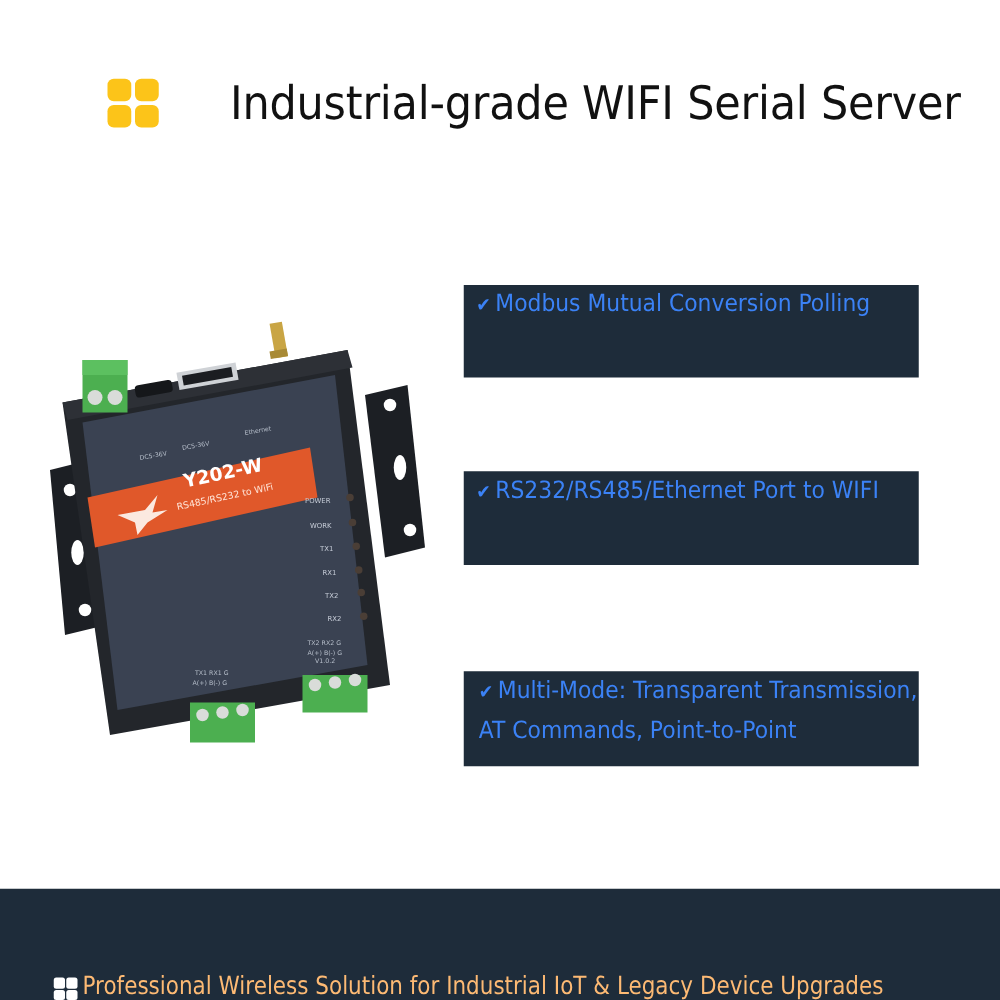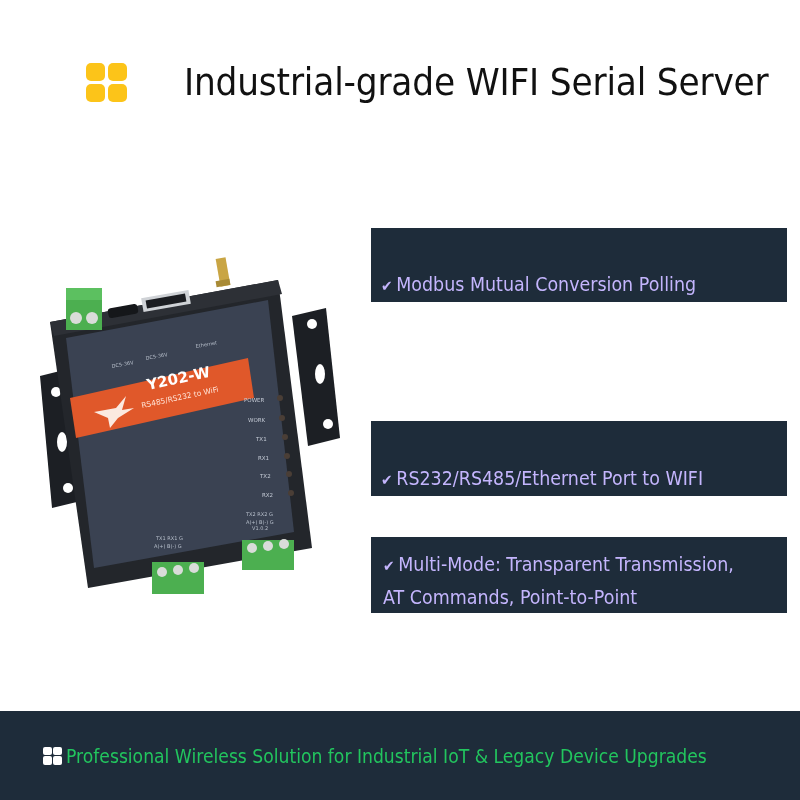--- a/index.html
+++ b/index.html
@@ -6,29 +6,29 @@
   html, body { width: 800px; height: 800px; background: #ffffff; overflow: hidden; }
   body { position: relative; font-family: "Liberation Sans", "DejaVu Sans", sans-serif; }
 
   
   .header { position: absolute; left: 86px; top: 60px; height: 44px; display: flex; align-items: center; gap: 38px; }
   .logo-grid { width: 41px; height: 38px; display: grid; grid-template-columns: 19px 19px; grid-template-rows: 18px 18px; gap: 3px 3px; margin-right: 19px; }
   .logo-grid span { background: #fcc419; border-radius: 5px; display: block; }
   .title { font-size: 37px; color: #111; letter-spacing: -0.2px; font-family: "DejaVu Sans", sans-serif; font-weight: normal; transform: scaleX(0.93); transform-origin: left center; white-space: nowrap; }
 
   
-  .feature { position: absolute; left: 371px; width: 416px; background: #1e2c3a; color: #c4b5fd; font-family: "DejaVu Sans", sans-serif; font-size: 19px; display: flex; flex-direction: column; justify-content: flex-end; padding-left: 10px; }
+  .feature { position: absolute; left: 371px; width: 364px; background: #1e2c3a; color: #3b82f6; font-family: "DejaVu Sans", sans-serif; font-size: 19px; display: flex; flex-direction: column; justify-content: flex-start; padding-left: 10px; }
   .feature .line { white-space: nowrap; transform: scaleX(0.92); transform-origin: left center; line-height: 31px; }
   .feature .check { font-size: 15px; margin-right: 4px; }
   .f1 { top: 228px; height: 74px; }
-  .f2 { top: 377px; height: 75px; margin-top: 44px; }
+  .f2 { top: 377px; height: 75px; }
   .f3 { top: 537px; height: 76px; padding-left: 12px; }
 
   
-  .footer { position: absolute; left: 0; top: 711px; width: 800px; height: 89px; background: #1e2c3a; display: flex; align-items: center; padding-left: 43px; color: #22c55e; }
+  .footer { position: absolute; left: 0; top: 711px; width: 800px; height: 89px; background: #1e2c3a; display: flex; align-items: flex-end; padding-left: 43px; color: #fdba74; }
   .foot-grid { width: 19px; height: 18px; display: grid; grid-template-columns: 9px 9px; grid-template-rows: 8.5px 8.5px; gap: 1px 1px; margin-right: 4px; }
   .foot-grid span { background: #ffffff; border-radius: 2px; }
   .footer-text { font-size: 20px; font-family: "DejaVu Sans", sans-serif; white-space: nowrap; transform: scaleX(0.86); transform-origin: left center; }
 
   
   .device { position: absolute; left: 30px; top: 250px; width: 320px; height: 350px; }
 </style>
 </head>
 <body>
 

